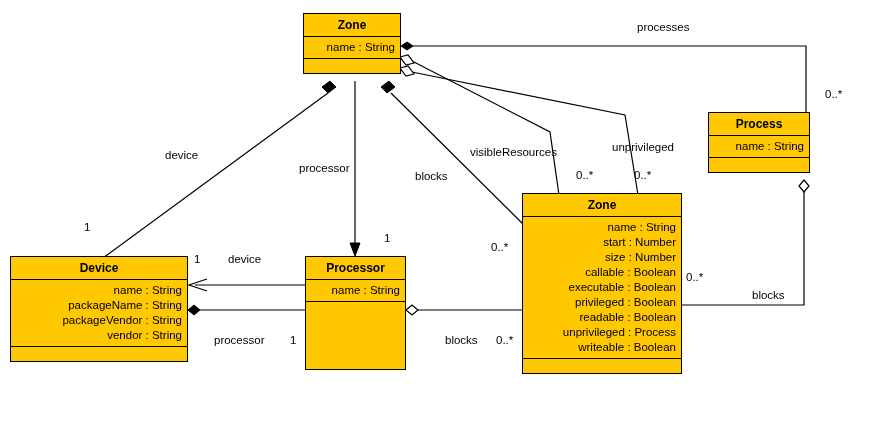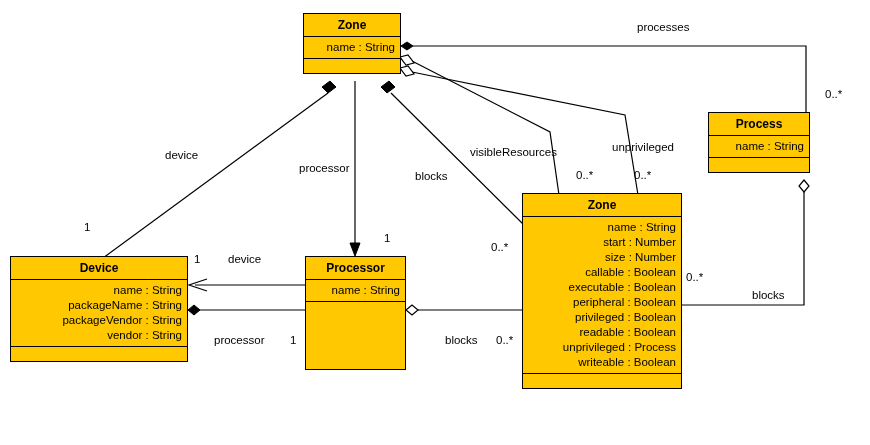--- a/index.html
+++ b/index.html
@@ -155,21 +155,20 @@
   </div>
 
   <div class="uml-class" style="left:522px; top:193px; width:160px;">
     <div class="uml-name">Zone</div>
     <div class="uml-attrs">
       <div>name : String</div>
       <div>start : Number</div>
       <div>size : Number</div>
       <div>callable : Boolean</div>
       <div>executable : Boolean</div>
-      <div>peripheral : Boolean</div>
       <div>privileged : Boolean</div>
       <div>readable : Boolean</div>
       <div>unprivileged : Process</div>
       <div>writeable : Boolean</div>
     </div>
     <div class="uml-ops"></div>
   </div>
 
   <div class="uml-class" style="left:708px; top:112px; width:102px;">
     <div class="uml-name">Process</div>

